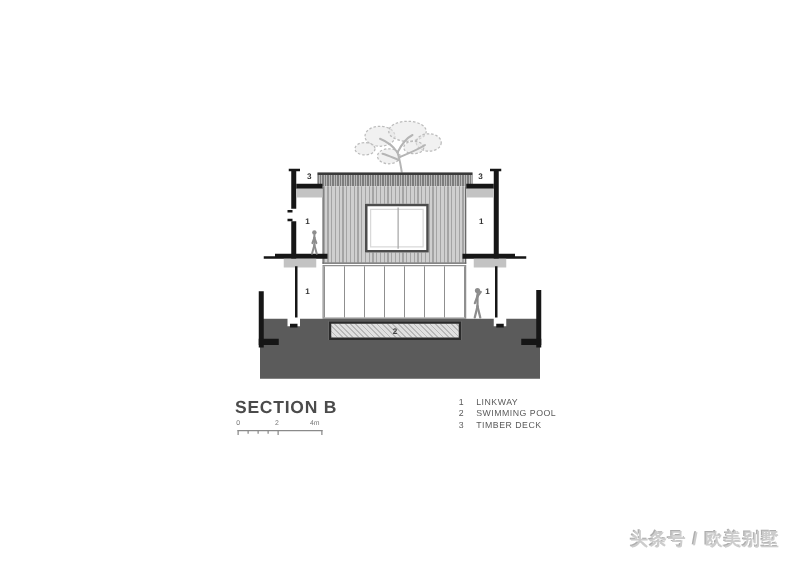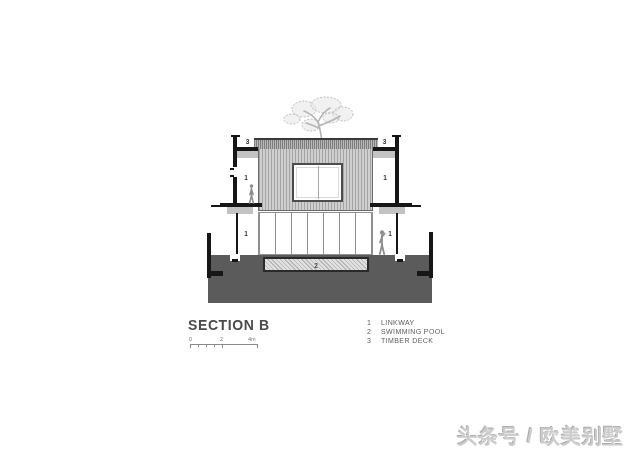--- a/index.html
+++ b/index.html
@@ -34,21 +34,21 @@
          letter-spacing:.6px;color:#4b4b4b;}
   .scalebar{position:absolute;left:190px;top:336px;width:72px;height:16px;}
   .scalebar .num{position:absolute;font-size:5.5px;color:#777;top:0;}
   .scalebar .line{position:absolute;left:0;top:8px;width:68px;height:1px;background:#8a8a8a;}
   .scalebar .tick{position:absolute;top:8px;width:1px;background:#8a8a8a;}
 
   .legend{position:absolute;left:367px;top:318px;}
   .legend-row{display:flex;font-size:7px;color:#5a5a5a;letter-spacing:.4px;line-height:9px;}
   .legend-num{width:14px;}
 
-  .watermark{position:absolute;right:16px;top:423px;font-size:20px;font-weight:700;
+  .watermark{position:absolute;right:16px;top:423px;font-size:14px;font-weight:700;
     color:#cccccc;letter-spacing:1px;
     text-shadow:1px 1px 0 #ffffff,-1px -1px 0 #aeaeae;}
 </style>
 </head>
 <body>
 
 <div class="scene">
 
   <svg class="abs" style="left:276px;top:96px;" width="88" height="46" viewBox="0 0 88 46">
     <g fill="#e6e6e6" fill-opacity="0.55" stroke="#bcbcbc" stroke-width="1" stroke-dasharray="2 1.5">

